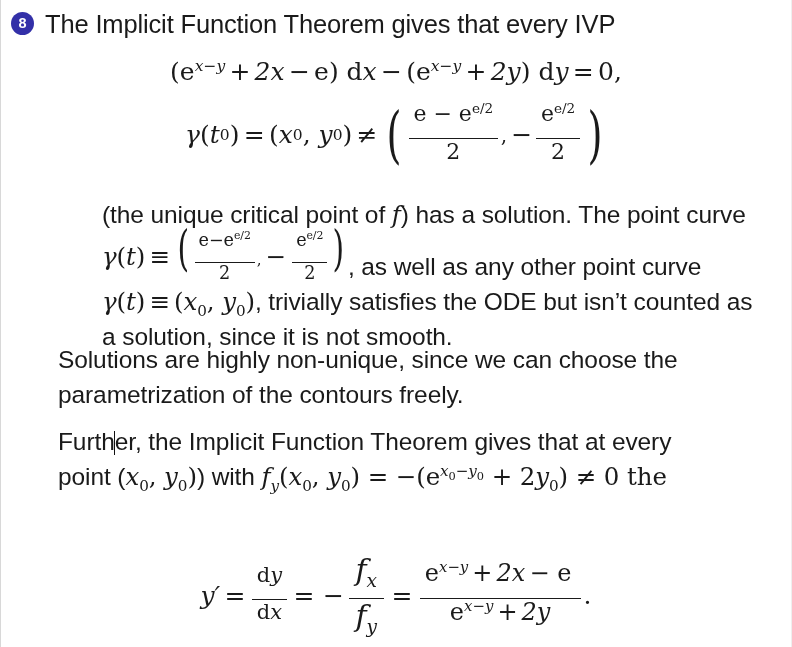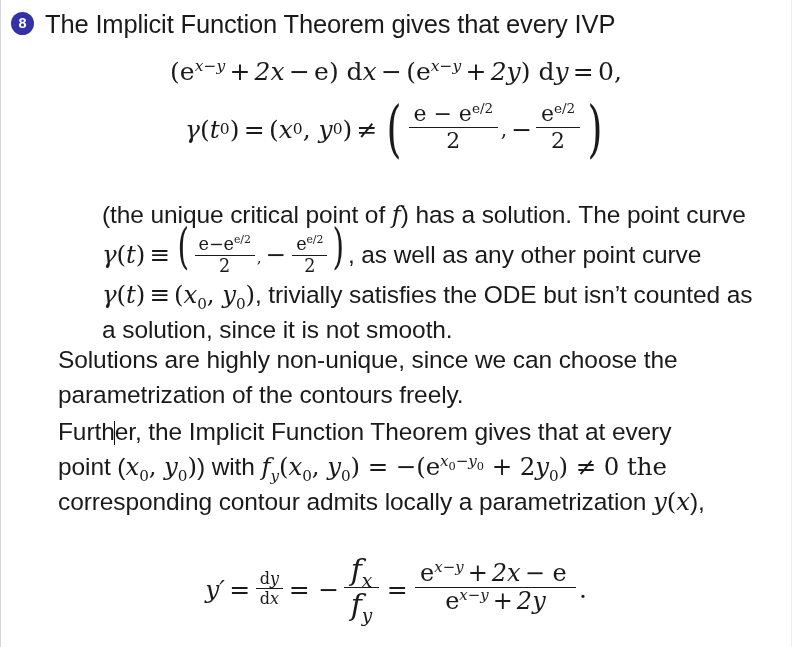--- a/index.html
+++ b/index.html
@@ -75,21 +75,21 @@
     display: inline-flex;
     flex-direction: column;
     align-items: center;
     vertical-align: middle;
     line-height: 1.08;
     margin: 0 .12em;
     position: relative;
     top: -0.08em;
   }
   .frac > .num {
-    padding: 0 .22em 1px .22em;
+    padding: 0 .22em 12px .22em;
     border-bottom: 1.3px solid #1a1a1a;
   }
   .frac > .den {
     padding: 1px .22em 0 .22em;
   }
 
   
   .bigparen {
     display: inline-block;
     font-family: "DejaVu Serif", serif;
@@ -117,21 +117,21 @@
   .para {
     position: absolute;
     left: 57px;
     width: 720px;
     font-size: 24.5px;
     line-height: 35px;
     letter-spacing: -0.1px;
   }
   #para1 { top: 197px; margin-left: 44px; }
   #para2 { top: 342px; }
-  #para3 { top: 414px; }
+  #para3 { top: 424px; }
 
   .inline-frac {
     font-size: 0.72em;
   }
   .caret {
     display: inline-block;
     width: 1px;
     height: 24px;
     background: #111111;
     vertical-align: -5px;
@@ -181,21 +181,21 @@
           <span class="num"><span class="mup">e</span><span class="sup mup">e/2</span></span>
           <span class="den mup">2</span>
         </span>
         <span class="bigparen" style="font-size:62px;line-height:0.62;">)</span>
       </span>
   </div>
 
   <div class="para" id="para1">
     <div><span>(the unique critical point of </span><span class="mi">f</span><span>) has a solution. The point curve</span></div>
 
-    <div class="paren-wrap" style="align-items:center;">
+    <div class="paren-wrap" style="align-items:flex-end;">
         <span class="math"><span class="mi">γ</span><span class="mup">(</span><span class="mi">t</span><span class="mup">)</span><span class="op">≡</span><span class="bigparen" style="font-size:48px;line-height:0.6;">(</span><span class="frac inline-frac">
             <span class="num"><span class="mup">e−e</span><span class="sup mup">e/2</span></span>
             <span class="den mup">2</span>
           </span><span class="mup" style="font-size:15px;">,</span><span class="op mup">−</span><span class="frac inline-frac">
             <span class="num"><span class="mup">e</span><span class="sup mup">e/2</span></span>
             <span class="den mup">2</span>
           </span><span class="bigparen" style="font-size:48px;line-height:0.6;">)</span></span>
         <span>, as well as any other point curve</span>
       </div>
 
@@ -207,29 +207,28 @@
   <div class="para" id="para2">
     <div>Solutions are highly non-unique, since we can choose the</div>
     <div>parametrization of the contours freely.</div>
   </div>
 
   <div class="para" id="para3">
     <div><span>Furth</span><span class="caret"></span><span>er, the Implicit Function Theorem gives that at every</span></div>
 
     <div><span>point (</span><span class="math"><span class="mi">x</span><span class="sub mup">0</span><span class="mup">,&nbsp;</span><span class="mi">y</span><span class="sub mup">0</span><span class="mup">)</span></span><span>) with </span><span class="math"><span class="mi">f</span><span class="sub mi">y</span><span class="mup">(</span><span class="mi">x</span><span class="sub mup">0</span><span class="mup">,&nbsp;</span><span class="mi">y</span><span class="sub mup">0</span></span><span class="math">) = −(e</span><span class="sup math"><span class="mi">x</span><span class="sub mup" style="font-size:0.75em;">0</span><span class="mup">−</span><span class="mi">y</span><span class="sub mup" style="font-size:0.75em;">0</span></span><span class="math">&nbsp;</span><span class="math">+ 2</span><span class="math"><span class="mi">y</span><span class="sub mup">0</span></span><span class="math">) ≠ 0 the</span></div>
 
-    <div><span>corresponding contour admits locally a parametrization </span><span class="math"><span class="mi">y</span><span class="mup">(</span><span class="mi">x</span></span><span>),</span></div>
 
   </div>
 
   <div class="display-eq math" id="eq3">
     <span class="paren-wrap nowrap" style="justify-content:center;">
         <span class="mi">y′</span>
         <span class="op">=</span>
-        <span class="frac" style="font-size:16px;">
+        <span class="frac" style="font-size:21px;">
           <span class="num"><span class="mup">d</span><span class="mi">y</span></span>
           <span class="den"><span class="mup">d</span><span class="mi">x</span></span>
         </span>
         <span class="op">=</span>
         <span class="op mup minus-pre">−</span>
         <span class="frac" style="font-size:30px;">
           <span class="num"><span class="mi">f</span><span class="sub mi">x</span></span>
           <span class="den"><span class="mi">f</span><span class="sub mi">y</span></span>
         </span>
         <span class="op">=</span>

